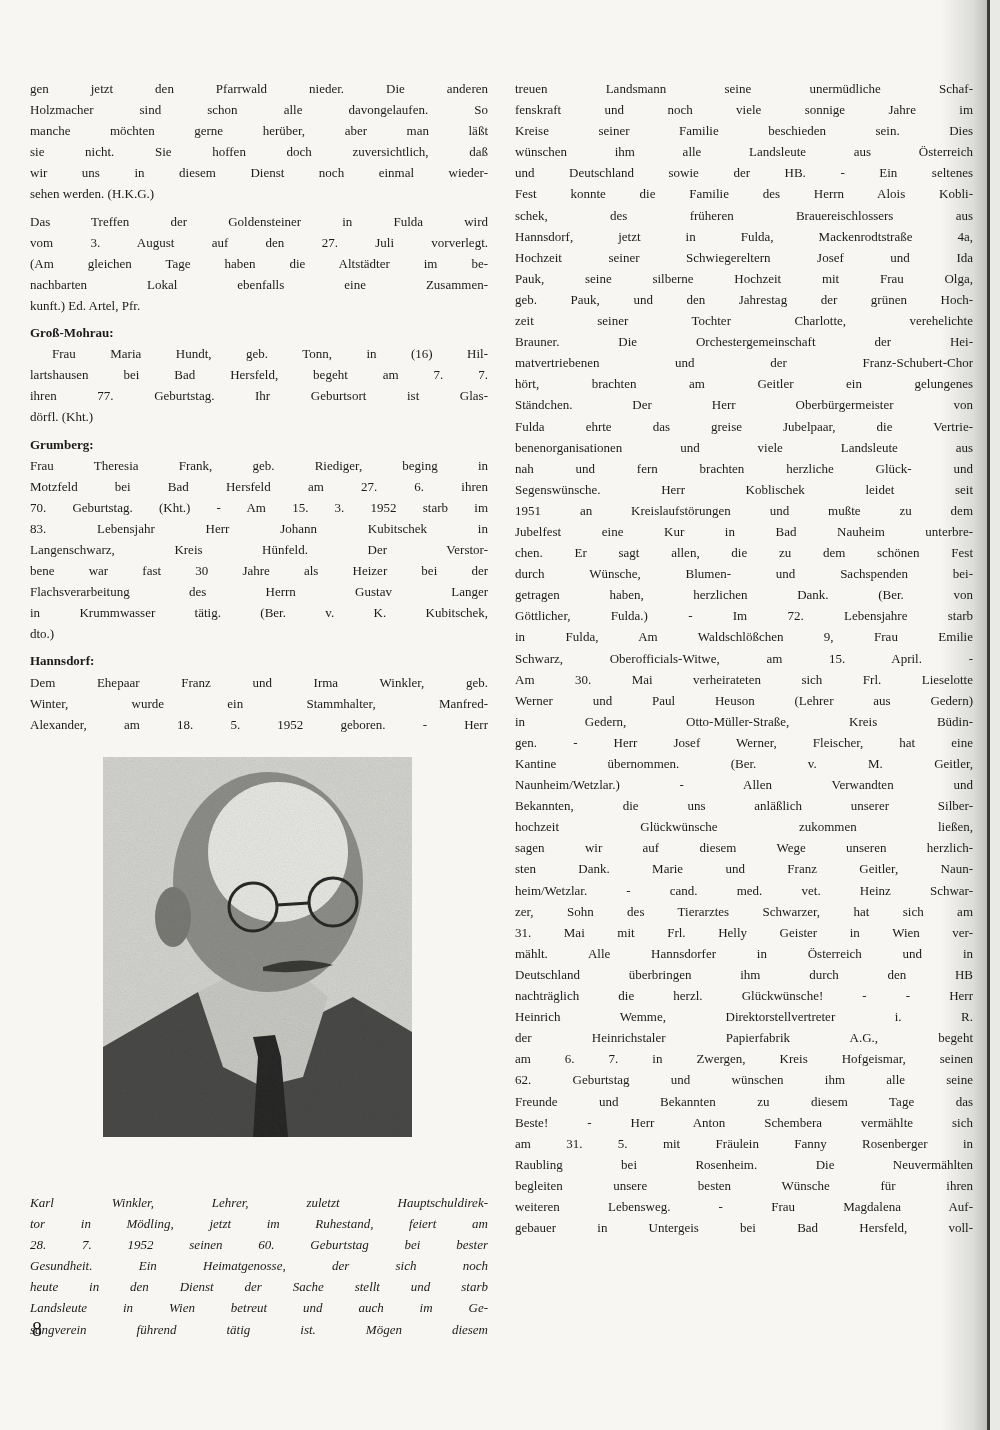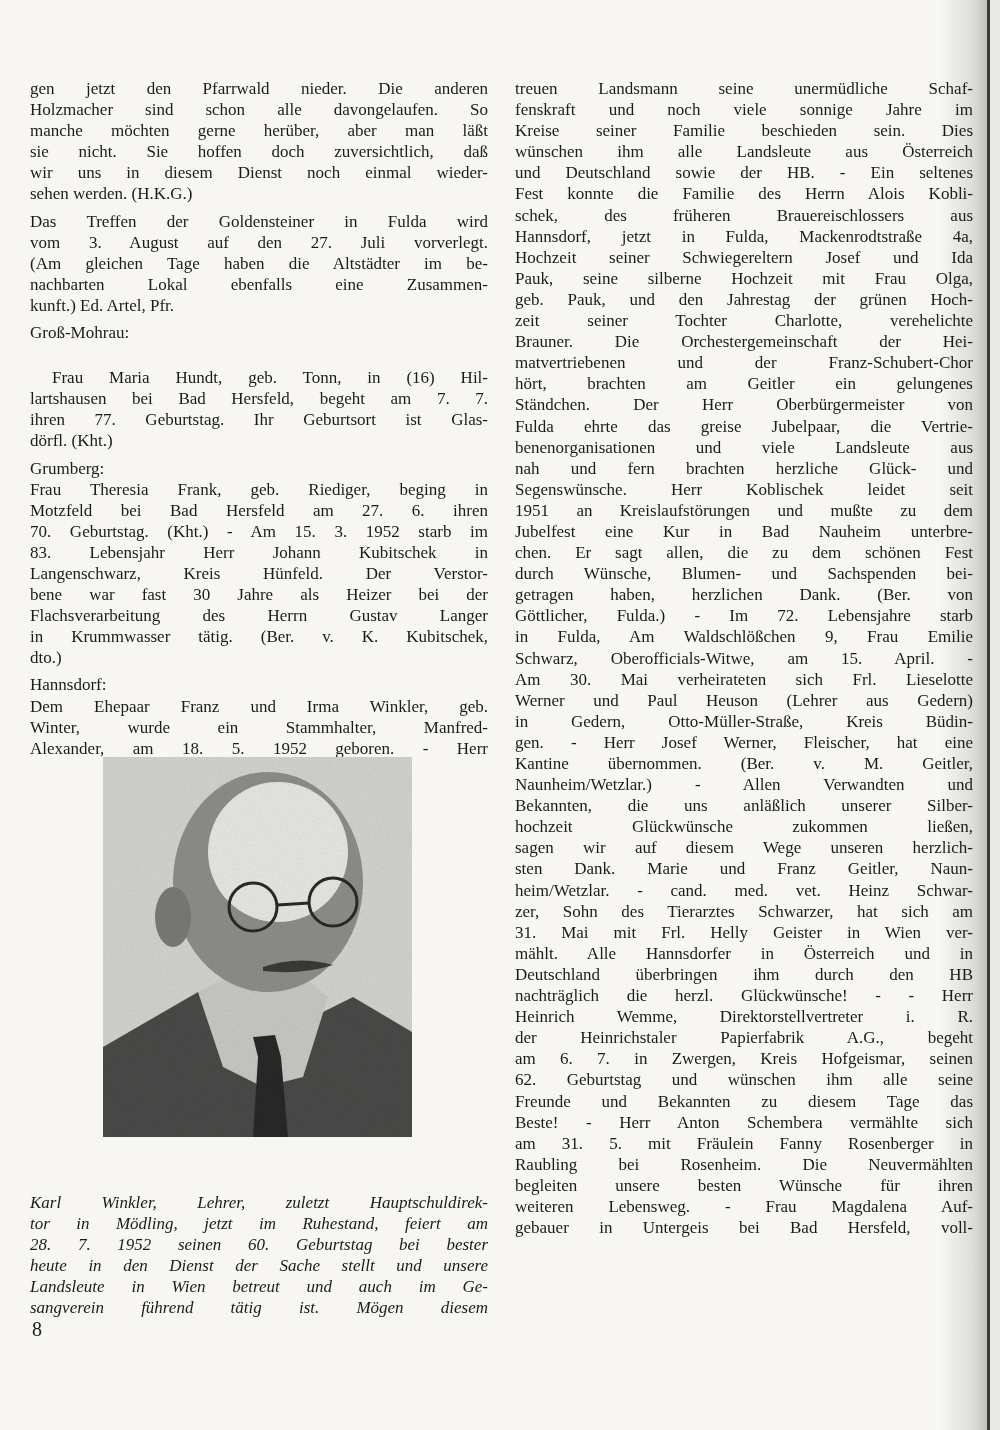--- a/index.html
+++ b/index.html
@@ -17,34 +17,34 @@
       position: absolute; top: 0; right: 10px; width: 3px; height: 1430px;
       background: #3a3a38;
     }
     .binding-edge {
       position: absolute; top: 0; right: 0; width: 10px; height: 1430px;
       background: #e9e9e6;
     }
     .col {
       position: absolute; top: 78px;
       width: 458px;
-      font-size: 17px; line-height: 21.1px;
+      font-size: 13px; line-height: 21.1px;
       text-align: justify;
     }
     .col-left { left: 30px; }
     .col-right { left: 515px; }
     .line {
       display: block; white-space: nowrap;
       text-align-last: justify; text-align: justify;
       height: 21.1px;
     }
     .line.last { text-align-last: left; }
     .gap { height: 6px; }
-    .heading { font-weight: normal; text-align-last: left; }
-    .indent { padding-left: 22px; margin-top: 24px; }
+    .heading { font-weight: bold; text-align-last: left; }
+    .indent { padding-left: 22px; }
     .photo {
       position: absolute; left: 103px; top: 757px; width: 309px; height: 380px;
       background: #cfcfcc; overflow: hidden;
     }
     .photo svg { display: block; }
     .page-number {
       position: absolute; left: 32px; top: 1318px; font-size: 20px;
     }
   </style>
 </head>
@@ -132,21 +132,22 @@
 
       <path d="M160 210 Q195 198 230 208 Q200 218 160 214 Z" fill="#3a3a38"></path>
     </g>
   </svg>
 </div>
 
 <div class="col col-left" style="top:1192px;font-style:italic;">
   <span class="line">Karl Winkler, Lehrer, zuletzt Hauptschuldirek-</span>
   <span class="line">tor in Mödling, jetzt im Ruhestand, feiert am</span>
   <span class="line">28. 7. 1952 seinen 60. Geburtstag bei bester</span>
-  <span class="line">heute in den Dienst der Sache stellt und unsere</span>
+  <span class="line">Gesundheit. Ein Heimatgenosse, der sich noch</span>
+  <span class="line">heute in den Dienst der Sache stellt und starb</span>
   <span class="line">Landsleute in Wien betreut und auch im Ge-</span>
   <span class="line">sangverein führend tätig ist. Mögen diesem</span>
 </div>
 
 <div class="col col-right" id="right-col">
     <span class="line">treuen Landsmann seine unermüdliche Schaf-</span>
     <span class="line">fenskraft und noch viele sonnige Jahre im</span>
     <span class="line">Kreise seiner Familie beschieden sein. Dies</span>
     <span class="line">wünschen ihm alle Landsleute aus Österreich</span>
     <span class="line">und Deutschland sowie der HB. - Ein seltenes</span>

